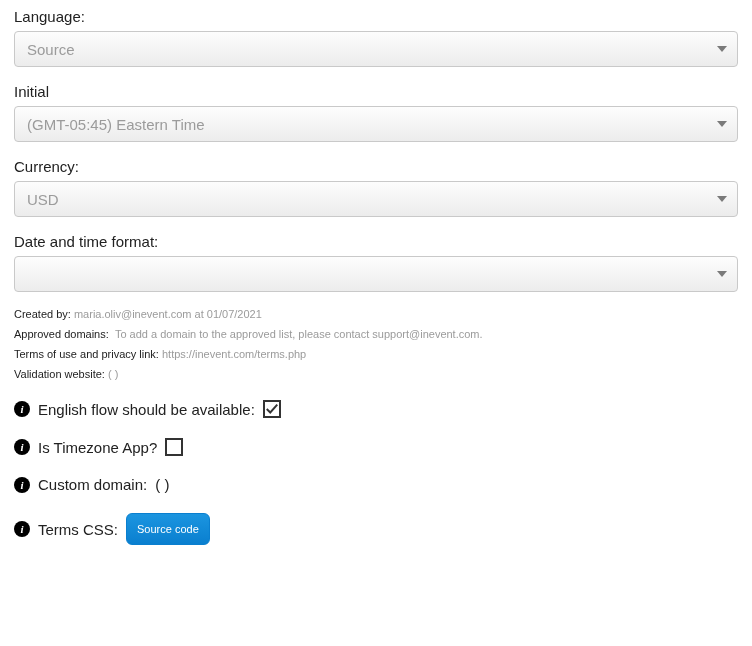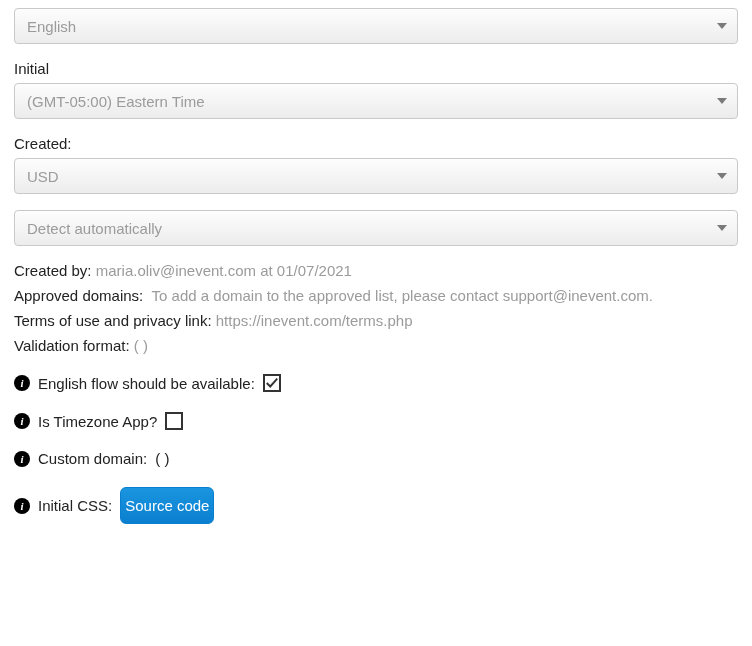--- a/index.html
+++ b/index.html
@@ -38,21 +38,21 @@
     top: 50%;
     transform: translateY(-50%);
     width: 0; height: 0;
     border-left: 5px solid transparent;
     border-right: 5px solid transparent;
     border-top: 6px solid #7a7a7a;
   }
   .info-row {
     margin: 8px 0;
     color: #222;
-    font-size: 15px;
+    font-size: 11px;
   }
   .info-row .muted { color: #9b9b9b; }
   .opt-row {
     display: flex;
     align-items: center;
     gap: 8px;
     margin: 20px 0;
     font-size: 15px;
     color: #222;
   }
@@ -79,75 +79,76 @@
     cursor: pointer;
     background: #fff;
   }
   .checkbox.checked svg { display: block; }
   .checkbox svg { display: none; width: 14px; height: 14px; }
   .btn-primary {
     background: linear-gradient(to bottom, #1b95e0 0%, #0a7fcf 100%);
     border: 1px solid #0a7fcf;
     color: #fff;
     border-radius: 6px;
-    padding: 9px 4px;
-    font-size: 15px;
+    padding: 9px 10px;
+    font-size: 11px;
     cursor: pointer;
   }
 </style>
 </head>
 <body>
 
 <div class="field">
+  <label class="field-label">Language:</label>
   <div class="select">
-    <span>English</span>
+    <span>Source</span>
     <span class="caret"></span>
   </div>
 </div>
 
 <div class="field">
   <label class="field-label">Initial</label>
   <div class="select">
-    <span>(GMT-05:00) Eastern Time</span>
+    <span>(GMT-05:45) Eastern Time</span>
     <span class="caret"></span>
   </div>
 </div>
 
 <div class="field">
-  <label class="field-label">Created:</label>
+  <label class="field-label">Currency:</label>
   <div class="select">
     <span>USD</span>
     <span class="caret"></span>
   </div>
 </div>
 
 <div class="field">
+  <label class="field-label">Date and time format:</label>
   <div class="select">
-    <span>Detect automatically</span>
     <span class="caret"></span>
   </div>
 </div>
 
 <div class="info-row">
   <span>Created by:</span>
   <span class="muted">maria.oliv@inevent.com at 01/07/2021</span>
 </div>
 
 <div class="info-row">
   <span>Approved domains:</span>
   &nbsp;<span class="muted">To add a domain to the approved list, please contact support@inevent.com.</span>
 </div>
 
 <div class="info-row">
   <span>Terms of use and privacy link:</span>
   <span class="muted">https://inevent.com/terms.php</span>
 </div>
 
 <div class="info-row">
-  <span>Validation format:</span>
+  <span>Validation website:</span>
   <span class="muted">( )</span>
 </div>
 
 <div class="opt-row">
   <span class="info-icon">i</span>
   <span>English flow should be available:</span>
   <span class="checkbox checked">
     <svg viewBox="0 0 16 16">
         <path d="M2 8 L6 12 L14 3" stroke="#333" stroke-width="2.2" fill="none"></path>
       </svg>
@@ -163,15 +164,15 @@
 </div>
 
 <div class="opt-row">
   <span class="info-icon">i</span>
   <span>Custom domain:</span>
   <span class="muted">( )</span>
 </div>
 
 <div class="opt-row">
   <span class="info-icon">i</span>
-  <span>Initial CSS:</span>
+  <span>Terms CSS:</span>
   <button class="btn-primary">Source code</button>
 </div>
 
 </body></html>

